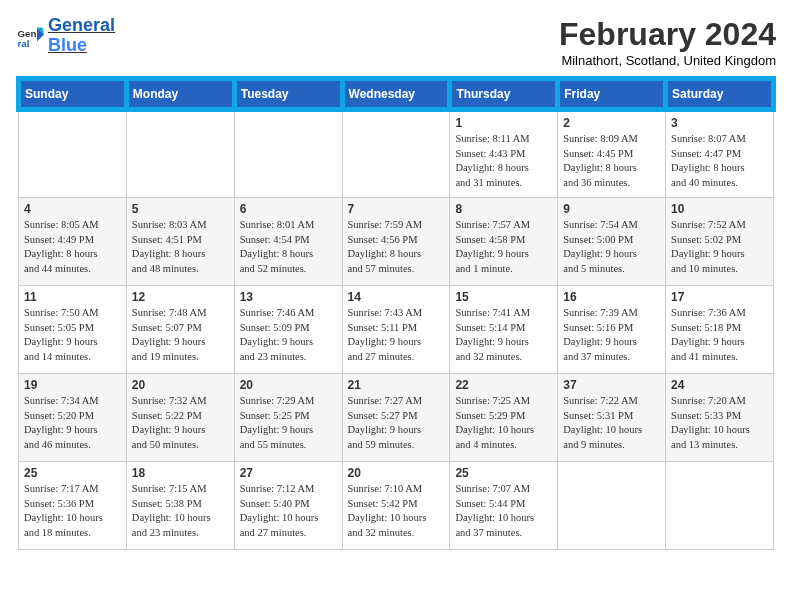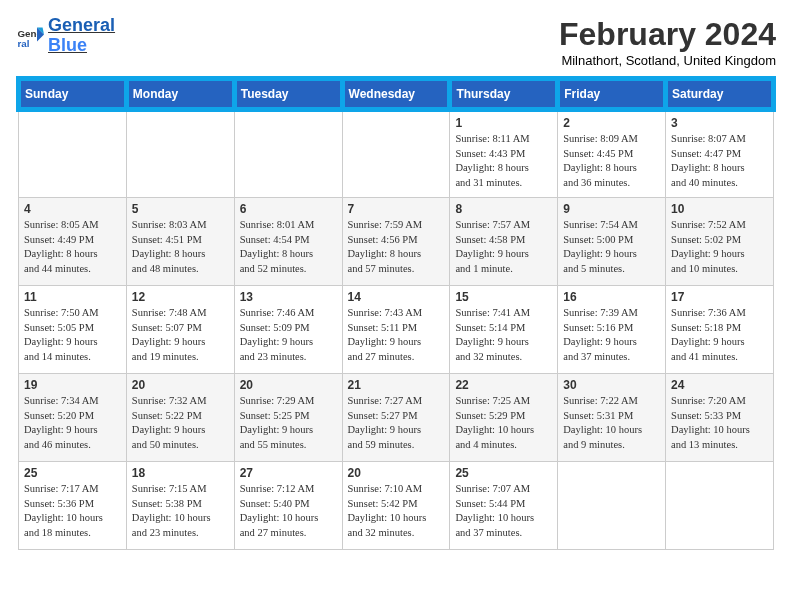--- a/index.html
+++ b/index.html
@@ -219,21 +219,21 @@
         </td>
         <td>
           <span class="day-num">21</span>
           <div class="day-info">Sunrise: 7:27 AM<br>Sunset: 5:27 PM<br>Daylight: 9 hours<br>and 59 minutes.</div>
         </td>
         <td>
           <span class="day-num">22</span>
           <div class="day-info">Sunrise: 7:25 AM<br>Sunset: 5:29 PM<br>Daylight: 10 hours<br>and 4 minutes.</div>
         </td>
         <td>
-          <span class="day-num">30</span>
+          <span class="day-num">37</span>
           <div class="day-info">Sunrise: 7:22 AM<br>Sunset: 5:31 PM<br>Daylight: 10 hours<br>and 9 minutes.</div>
         </td>
         <td>
           <span class="day-num">24</span>
           <div class="day-info">Sunrise: 7:20 AM<br>Sunset: 5:33 PM<br>Daylight: 10 hours<br>and 13 minutes.</div>
         </td>
       </tr>
       <tr>
         <td>
           <span class="day-num">25</span>

